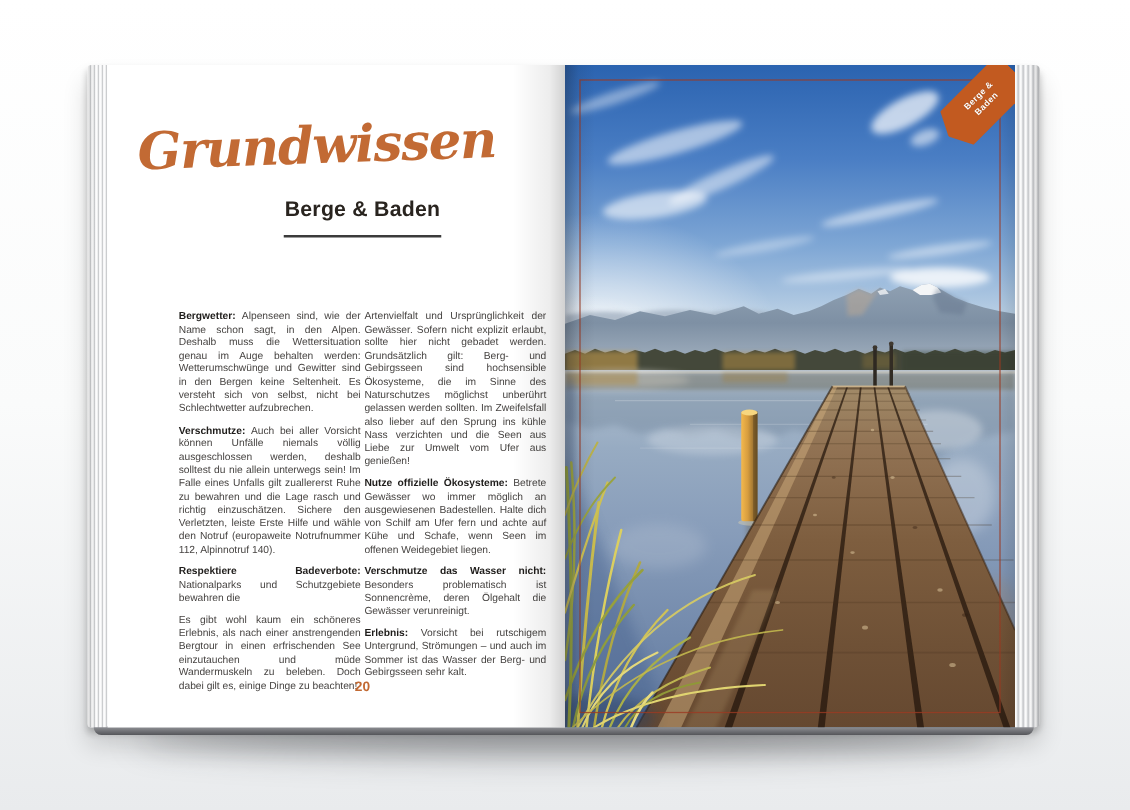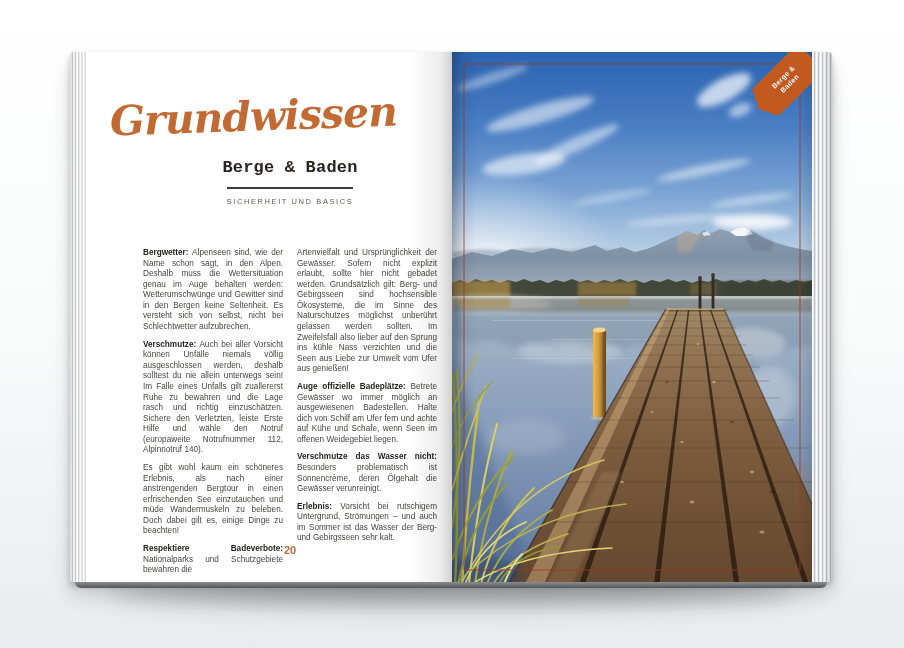--- a/index.html
+++ b/index.html
@@ -28,25 +28,25 @@
   .gutter-shade{position:absolute;left:0;top:0;width:24px;height:100%;z-index:2;pointer-events:none;
     background:linear-gradient(to right,rgba(20,22,30,.30),rgba(20,22,30,.08) 45%,rgba(0,0,0,0));}
   .photo-right-shade{position:absolute;right:0;top:0;width:14px;height:100%;z-index:2;pointer-events:none;
     background:linear-gradient(to left,rgba(0,0,0,.10),rgba(0,0,0,0));}
 
   
   .title{position:absolute;left:24px;top:40px;margin:0;width:320px;
          font-family:"DejaVu Serif",serif;font-style:italic;font-weight:700;
          font-size:41px;letter-spacing:-1px;color:#c26a34;transform:rotate(-2deg);}
   .chapter-head{position:absolute;left:57px;top:106px;width:294px;text-align:center;}
-  .chapter-head h2{margin:0;font-size:17px;font-weight:700;color:#29241f;letter-spacing:.2px;font-family:Liberation Mono, monospace;}
+  .chapter-head h2{margin:0;font-size:17px;font-weight:700;color:#29241f;letter-spacing:.2px;}
   .rule{width:126px;height:2px;background:#3b3b3b;margin:10px auto 0;}
   .kicker{margin-top:8px;font-size:7.5px;letter-spacing:1.6px;color:#5f5b57;}
   .columns{position:absolute;left:57px;top:196px;width:294px;height:300px;
-           display:flex;gap:14px;}
+           display:flex;gap:3px;}
   .col{flex:1;font-size:8.2px;line-height:1.29;color:#474442;text-align:justify;}
   .para{margin:0 0 7px 0;}
   .para b{font-weight:700;color:#1f1d1b;}
   .para b:empty{display:none;}
   .para b:not(:empty)::after{content:" ";}
   .pagenum{position:absolute;left:57px;top:492px;width:294px;text-align:center;
            font-size:11px;font-weight:700;color:#c26a34;}
 
   
   .photo-svg{position:absolute;left:0;top:0;width:360px;height:530px;display:block;}
@@ -67,32 +67,31 @@
   <div class="book">
     <div class="bottom-edge"></div>
     <div class="fore-edge left"></div>
     <div class="fore-edge right"></div>
 
     <div class="page page-left">
       <h1 class="title">Grundwissen</h1>
       <div class="chapter-head">
         <h2>Berge &amp; Baden</h2>
         <div class="rule"></div>
-        <div class="kicker">SICHERHEIT UND BASICS</div>
       </div>
       <div class="columns">
         <div class="col">
           <p class="para"><b>Bergwetter:</b><span>Alpenseen sind, wie der Name schon sagt, in den Alpen. Deshalb muss die Wettersituation genau im Auge behalten werden: Wetterumschwünge und Gewitter sind in den Bergen keine Seltenheit. Es versteht sich von selbst, nicht bei Schlechtwetter aufzubrechen.</span></p>
           <p class="para"><b>Verschmutze:</b><span>Auch bei aller Vorsicht können Unfälle niemals völlig ausgeschlossen werden, deshalb solltest du nie allein unterwegs sein! Im Falle eines Unfalls gilt zuallererst Ruhe zu bewahren und die Lage rasch und richtig einzuschätzen. Sichere den Verletzten, leiste Erste Hilfe und wähle den Notruf (europaweite Notrufnummer 112, Alpinnotruf 140).</span></p>
+          <p class="para"><b>Respektiere Badeverbote:</b><span>Nationalparks und Schutzgebiete bewahren die</span></p>
           <p class="para"><span>Es gibt wohl kaum ein schöneres Erlebnis, als nach einer anstrengenden Bergtour in einen erfrischenden See einzutauchen und müde Wandermuskeln zu beleben. Doch dabei gilt es, einige Dinge zu beachten!</span></p>
-          <p class="para"><b>Respektiere Badeverbote:</b><span>Nationalparks und Schutzgebiete bewahren die</span></p>
         </div>
         <div class="col">
           <p class="para"><span>Artenvielfalt und Ursprünglichkeit der Gewässer. Sofern nicht explizit erlaubt, sollte hier nicht gebadet werden. Grundsätzlich gilt: Berg- und Gebirgsseen sind hochsensible Ökosysteme, die im Sinne des Naturschutzes möglichst unberührt gelassen werden sollten. Im Zweifelsfall also lieber auf den Sprung ins kühle Nass verzichten und die Seen aus Liebe zur Umwelt vom Ufer aus genießen!</span></p>
-          <p class="para"><b>Auge offizielle Badeplätze:</b><span>Betrete Gewässer wo immer möglich an ausgewiesenen Badestellen. Halte dich von Schilf am Ufer fern und achte auf Kühe und Schafe, wenn Seen im offenen Weidegebiet liegen.</span></p>
+          <p class="para"><b>Nutze offizielle Ökosysteme:</b><span>Betrete Gewässer wo immer möglich an ausgewiesenen Badestellen. Halte dich von Schilf am Ufer fern und achte auf Kühe und Schafe, wenn Seen im offenen Weidegebiet liegen.</span></p>
           <p class="para"><b>Verschmutze das Wasser nicht:</b><span>Besonders problematisch ist Sonnencrème, deren Ölgehalt die Gewässer verunreinigt.</span></p>
           <p class="para"><b>Erlebnis:</b><span>Vorsicht bei rutschigem Untergrund, Strömungen – und auch im Sommer ist das Wasser der Berg- und Gebirgsseen sehr kalt.</span></p>
         </div>
       </div>
       <div class="pagenum">20</div>
     </div>
 
     <div class="page page-right">
       <svg class="photo-svg" viewBox="0 0 360 530" preserveAspectRatio="none" xmlns="http://www.w3.org/2000/svg">
         <defs>

